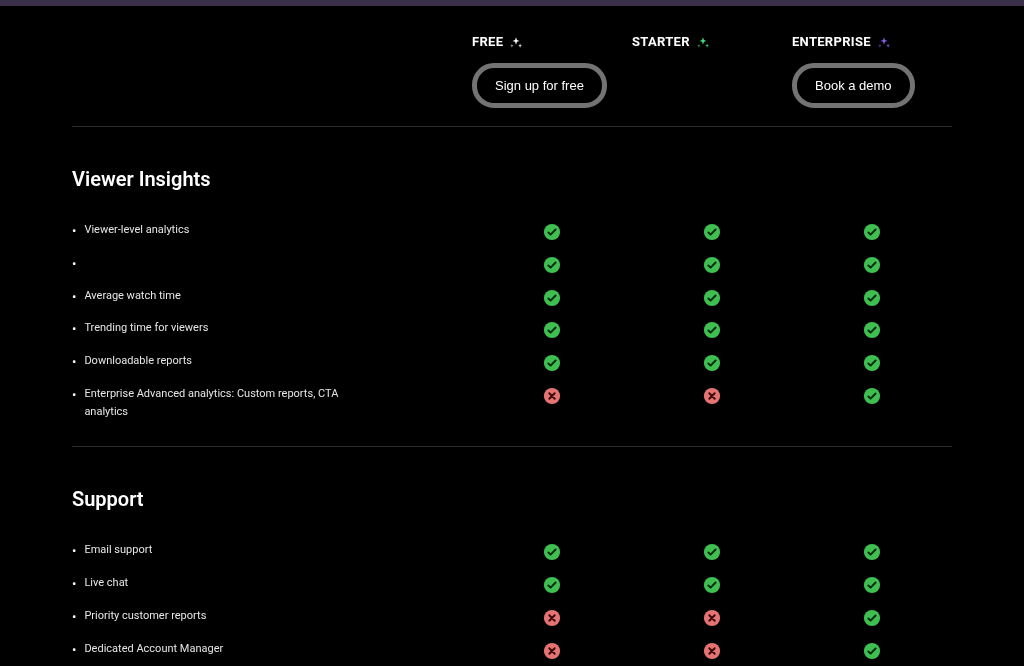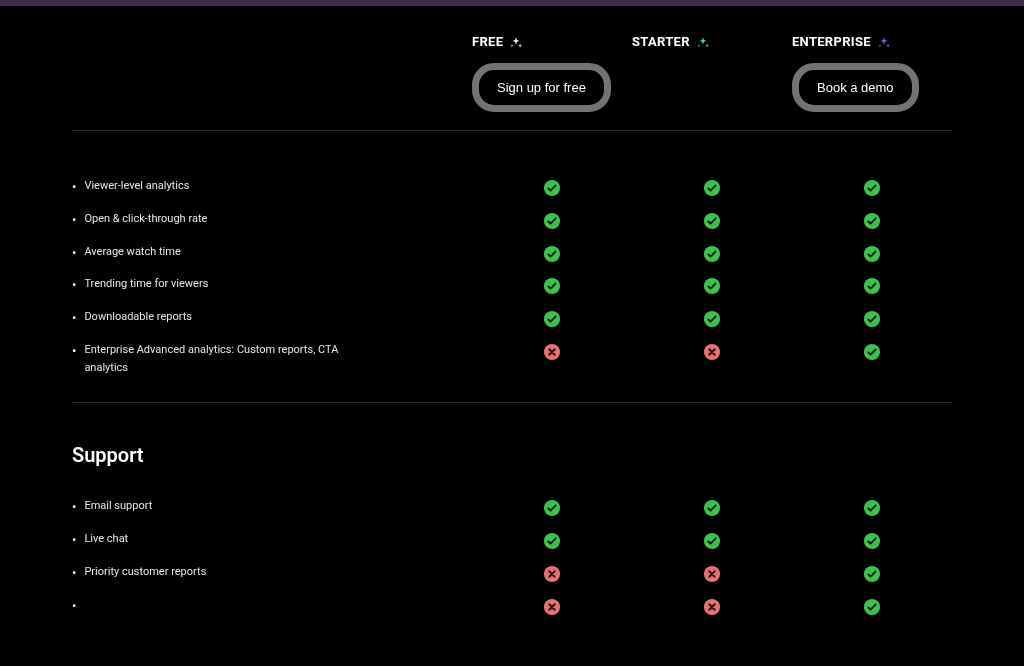--- a/index.html
+++ b/index.html
@@ -6,21 +6,21 @@
   html, body { width: 1024px; height: 666px; background: #000; color: #fff; font-family: -apple-system, BlinkMacSystemFont, "Segoe UI", Roboto, Helvetica, Arial, sans-serif; overflow: hidden; }
   .purple-bar { width: 100%; height: 6px; background: #3b2f4a; }
   .page { width: 1024px; padding: 0; }
   .inner { width: 880px; margin: 0 auto; position: relative; }
   .plan-header { display: flex; align-items: flex-start; padding-top: 28px; padding-bottom: 18px; }
   .spacer-col { flex: 0 0 400px; }
   .plan-col { flex: 0 0 160px; display: flex; flex-direction: column; align-items: flex-start; }
   .plan-name-row { display: flex; align-items: center; gap: 6px; margin-bottom: 14px; }
   .plan-name { font-size: 13px; font-weight: 700; letter-spacing: 0.3px; color: #fff; }
   .sparkle { display: inline-block; width: 14px; height: 14px; }
-  .cta-btn { background: transparent; color: #fff; border: 7px solid #737373; border-radius: 22px; padding: 10px 18px; font-size: 13px; cursor: pointer; white-space: nowrap; }
+  .cta-btn { background: transparent; color: #fff; border: 5px solid #737373; border-radius: 22px; padding: 10px 18px; font-size: 13px; cursor: pointer; white-space: nowrap; }
   .divider { border: none; border-top: 1px solid #2a2a2a; margin: 0; }
   .section { padding-top: 40px; padding-bottom: 20px; }
   .section-title { font-size: 20px; font-weight: 600; margin-bottom: 24px; color: #fff; }
   .feature-row { display: flex; align-items: flex-start; padding: 6px 0; min-height: 32px; }
   .feature-label-col { flex: 0 0 400px; display: flex; align-items: flex-start; }
   .bullet { color: #fff; font-size: 13px; margin-right: 8px; line-height: 1.6; }
   .feature-label { font-size: 11px; color: #e6e6e6; line-height: 1.6; max-width: 260px; }
   .status-col { flex: 0 0 160px; display: flex; justify-content: center; align-items: flex-start; padding-top: 2px; }
   .status-icon { width: 18px; height: 18px; }
 </style>
@@ -67,20 +67,21 @@
                 <path fill="#8b5cf6" opacity="0.7" d="M5 14l.7 2L8 16.7l-2.3.7L5 20l-.7-2.6L2 16.7l2.3-.7L5 14z"></path>
               </svg></span>
         </div>
         <button class="cta-btn">Book a demo</button>
       </div>
     </div>
 
     <hr class="divider">
 
     <div class="section">
+      <h2 class="section-title">Viewer Insights</h2>
       <div>
           <div class="feature-row">
             <div class="feature-label-col">
               <span class="bullet">•</span>
               <span class="feature-label">Viewer-level analytics</span>
             </div>
             <div class="status-col">
               <svg class="status-icon" viewBox="0 0 20 20">
                 <circle cx="10" cy="10" r="9" fill="#3fbf51"></circle>
                 <path d="M6 10.5l2.4 2.4L14 7.3" stroke="#0b2b10" stroke-width="2.2" fill="none" stroke-linecap="round" stroke-linejoin="round"></path>
@@ -95,21 +96,20 @@
             <div class="status-col">
               <svg class="status-icon" viewBox="0 0 20 20">
                 <circle cx="10" cy="10" r="9" fill="#3fbf51"></circle>
                 <path d="M6 10.5l2.4 2.4L14 7.3" stroke="#0b2b10" stroke-width="2.2" fill="none" stroke-linecap="round" stroke-linejoin="round"></path>
               </svg>
             </div>
           </div>
           <div class="feature-row">
             <div class="feature-label-col">
               <span class="bullet">•</span>
-              <span class="feature-label">Open &amp; click-through rate</span>
             </div>
             <div class="status-col">
               <svg class="status-icon" viewBox="0 0 20 20">
                 <circle cx="10" cy="10" r="9" fill="#3fbf51"></circle>
                 <path d="M6 10.5l2.4 2.4L14 7.3" stroke="#0b2b10" stroke-width="2.2" fill="none" stroke-linecap="round" stroke-linejoin="round"></path>
               </svg>
             </div>
             <div class="status-col">
               <svg class="status-icon" viewBox="0 0 20 20">
                 <circle cx="10" cy="10" r="9" fill="#3fbf51"></circle>
@@ -295,20 +295,21 @@
             <div class="status-col">
               <svg class="status-icon" viewBox="0 0 20 20">
                 <circle cx="10" cy="10" r="9" fill="#3fbf51"></circle>
                 <path d="M6 10.5l2.4 2.4L14 7.3" stroke="#0b2b10" stroke-width="2.2" fill="none" stroke-linecap="round" stroke-linejoin="round"></path>
               </svg>
             </div>
           </div>
           <div class="feature-row">
             <div class="feature-label-col">
               <span class="bullet">•</span>
+              <span class="feature-label">Dedicated Account Manager</span>
             </div>
             <div class="status-col">
               <svg class="status-icon" viewBox="0 0 20 20">
                 <circle cx="10" cy="10" r="9" fill="#e57373"></circle>
                 <path d="M7 7l6 6M13 7l-6 6" stroke="#3a0c0c" stroke-width="2.2" stroke-linecap="round"></path>
               </svg>
             </div>
             <div class="status-col">
               <svg class="status-icon" viewBox="0 0 20 20">
                 <circle cx="10" cy="10" r="9" fill="#e57373"></circle>

